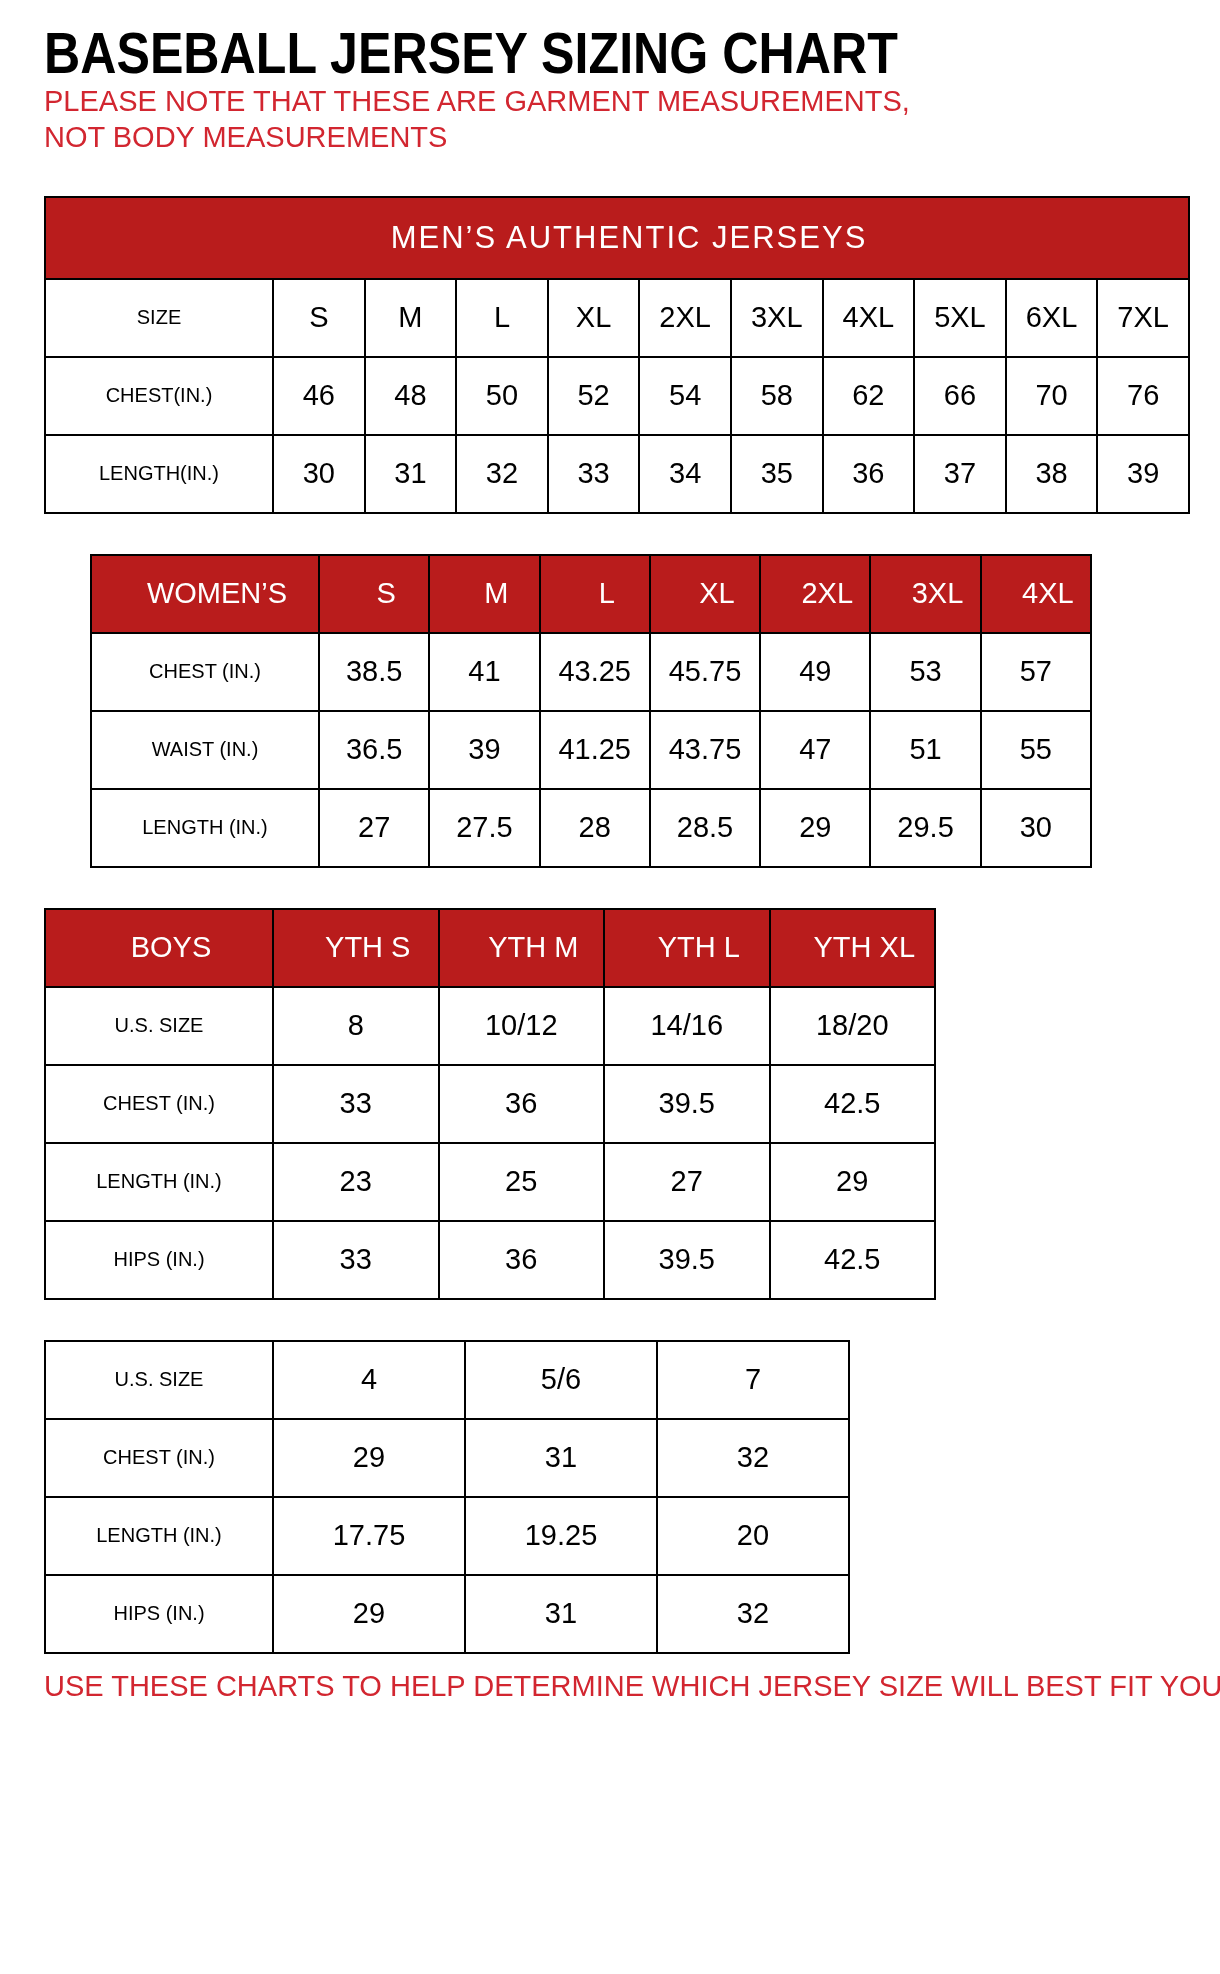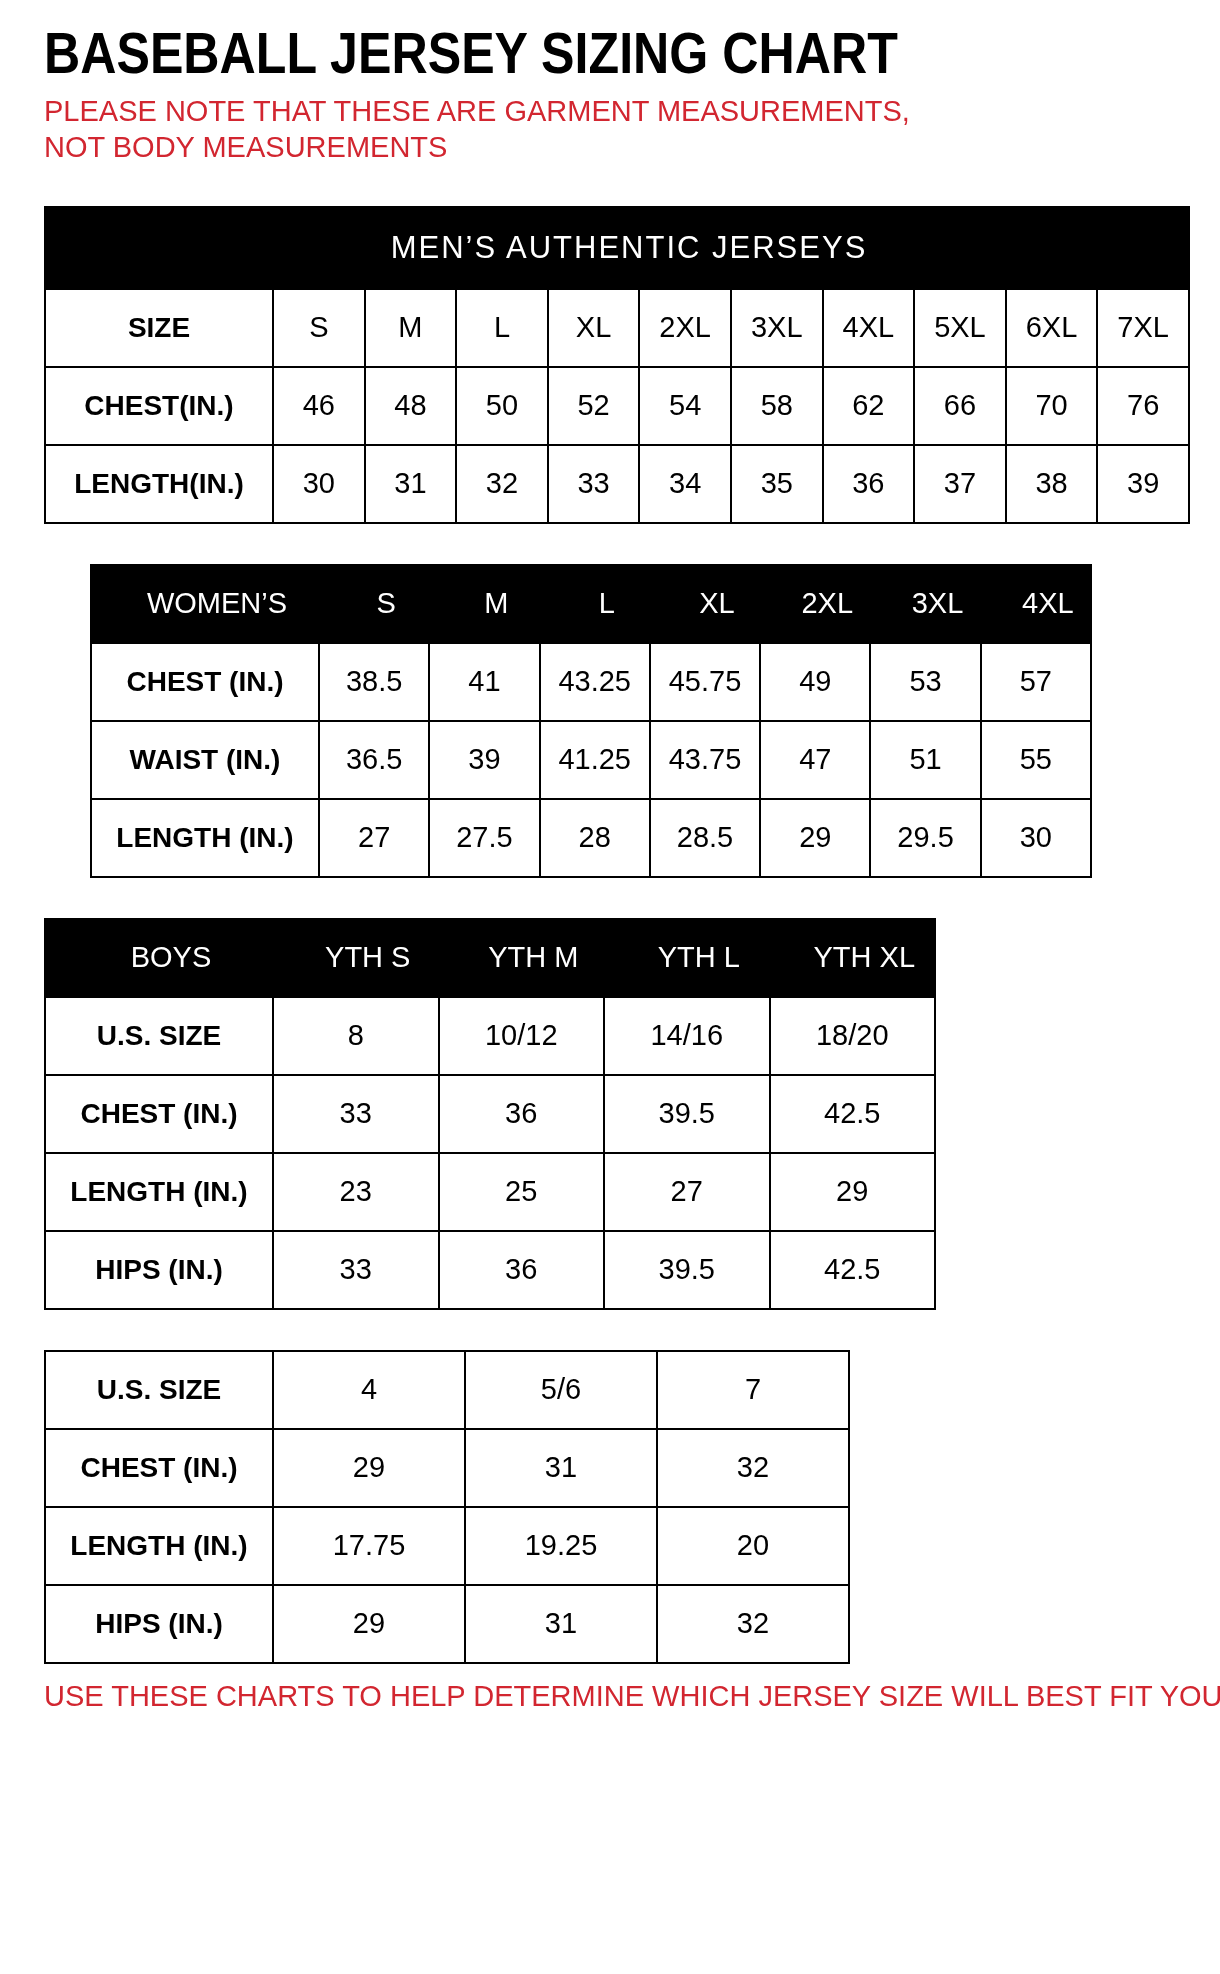--- a/index.html
+++ b/index.html
@@ -7,31 +7,31 @@
   body { font-family: "Liberation Sans", "DejaVu Sans", sans-serif; color: #000; }
   .page { width: 1220px; height: 1974px; padding: 24px 30px 0 44px; overflow: hidden; background: #fff; }
 
   .title {
     font-size: 57px; font-weight: 900; line-height: 1.05;
     display: inline-block; transform: scaleX(0.88); transform-origin: left center;
     white-space: nowrap; letter-spacing: 0px; color: #000;
   }
   .note {
     color: #d22630; font-size: 29px; font-weight: 400;
-    line-height: 1.24; margin-top: 10px; max-width: 930px;
+    line-height: 1.24; max-width: 930px;
   }
 
   table { border-collapse: collapse; table-layout: fixed; margin-top: 40px; }
   th, td {
     border: 2px solid #000; text-align: center; vertical-align: middle;
     font-weight: 400; padding: 0 4px; overflow: hidden;
   }
   td { font-size: 29px; height: 78px; color: #000; background: #fff; }
-  .label { font-size: 28px; white-space: pre-line; line-height: 1.18; font-weight: bold; }
-  .gray { background: #000000; color: #ffffff; font-size: 29px; font-weight: 400; height: 78px; padding-left: 28px; }
+  .label { font-size: 20px; white-space: pre-line; line-height: 1.18; }
+  .gray { background: #b91c1c; color: #ffffff; font-size: 29px; font-weight: 400; height: 78px; padding-left: 28px; }
   .mens-head { height: 82px; font-size: 31px; letter-spacing: 2px; }
 
   .t-mens { width: 1146px; }
   .t-womens { width: 1002px; margin-left: 46px; }
   .t-boys { width: 892px; }
   .t-preschool { width: 806px; }
   col.c-label { width: 228px; }
 
   .footer {
     color: #d22630; font-size: 29px; font-weight: 400;

